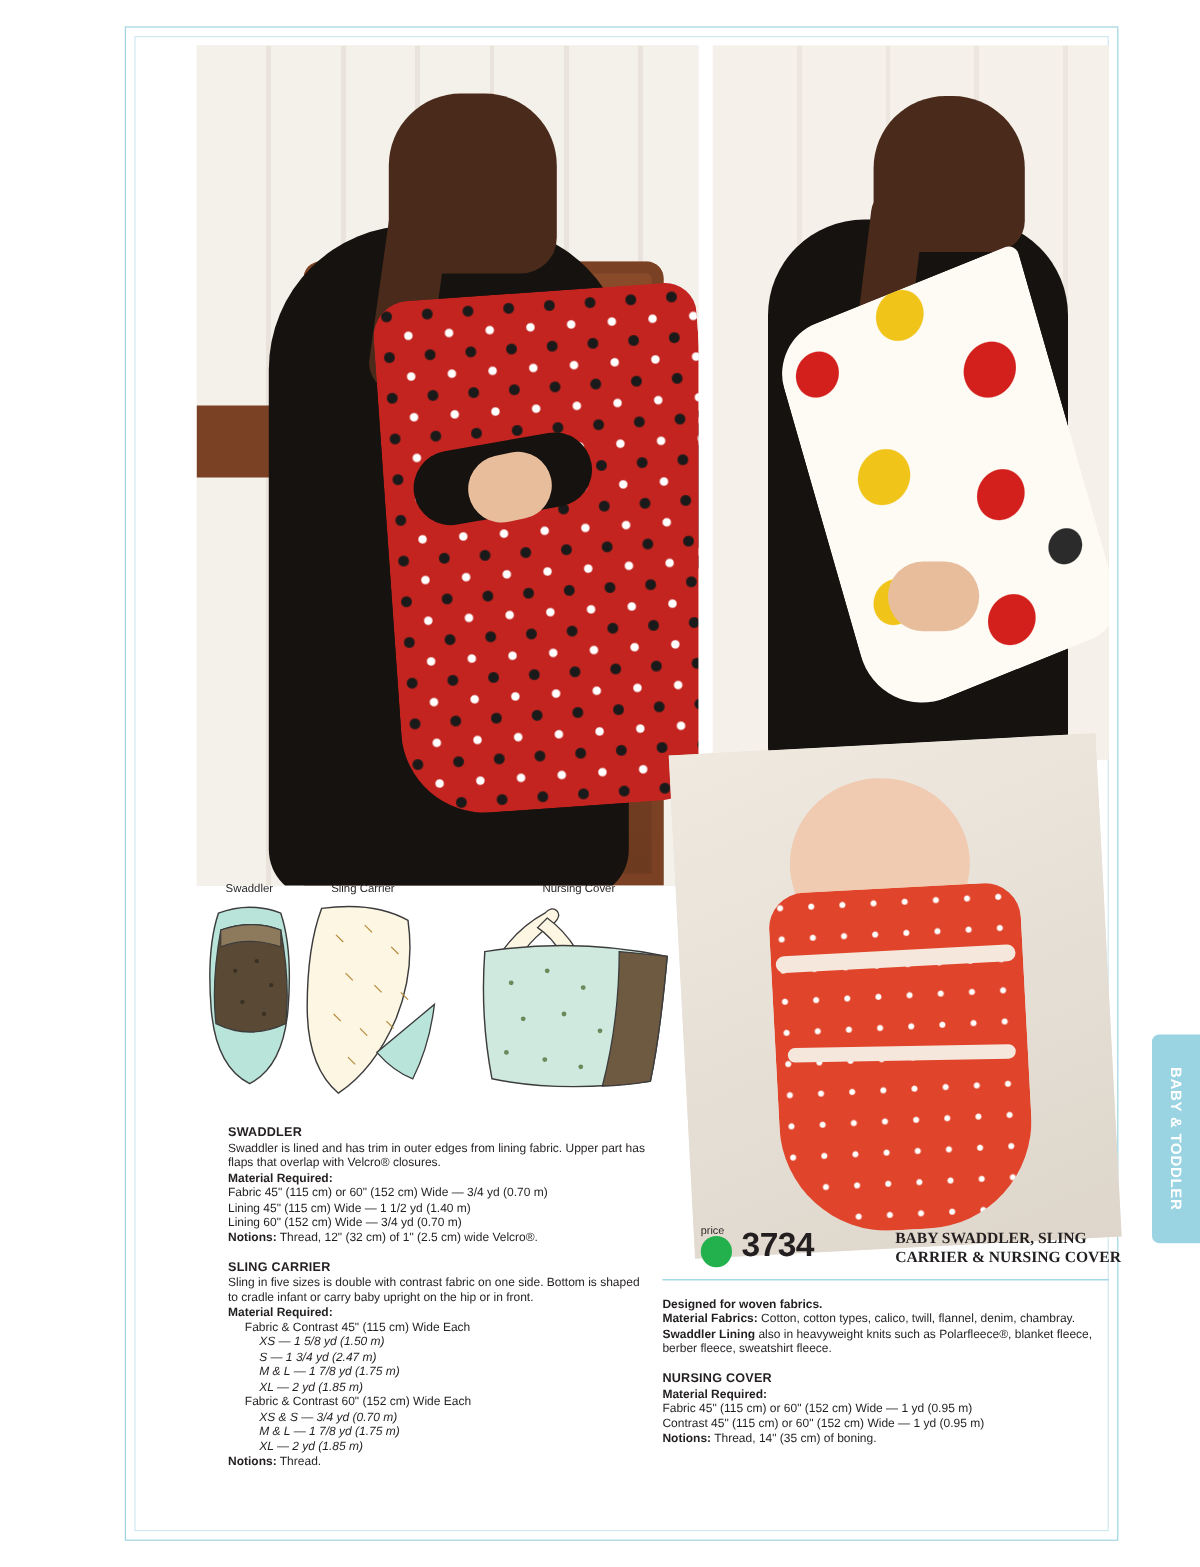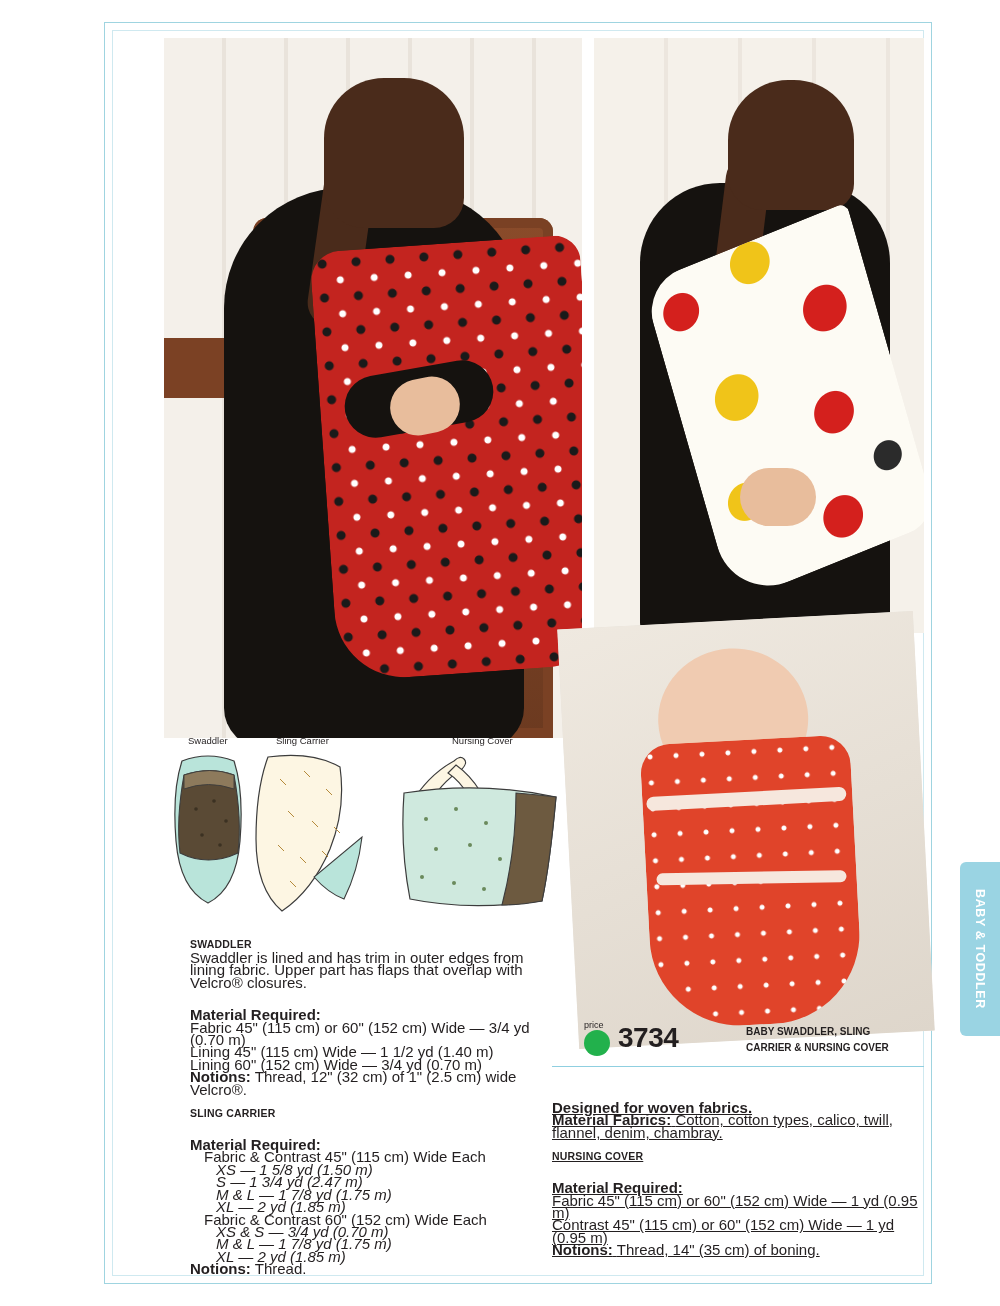--- a/index.html
+++ b/index.html
@@ -333,34 +333,33 @@
     position: absolute;
     left: 190px;
     top: 938px;
     width: 350px;
   }
   .col-right {
     position: absolute;
     left: 552px;
     top: 1020px;
     width: 372px;
-    text-decoration: underline;
   }
   .sec-title {
     font-size: 10.5px;
     font-weight: bold;
     margin: 0 0 2px 0;
     letter-spacing: 0.2px;
   }
   .body-txt {
-    font-size: 15px;
+    font-size: 10px;
     line-height: 12.4px;
     margin: 0;
   }
-  .lbl-bold { font-weight: bold; margin-top: 20px; }
+  .lbl-bold { font-weight: bold; }
   .indent1 { padding-left: 14px; }
   .indent2 { padding-left: 26px; font-style: italic; }
   .gap { height: 11px; }
 
   
   .price-row {
     position: absolute;
     left: 544px;
     top: 1018px;
     width: 372px;
@@ -388,23 +387,24 @@
     left: 34px;
     top: 4px;
     font-size: 28px;
     font-weight: bold;
     letter-spacing: -0.5px;
   }
   .pattern-title {
     position: absolute;
     left: 162px;
     top: 6px;
-    font-size: 10px;
+    font-size: 13px;
     font-weight: bold;
     line-height: 16px;
+    font-family: Liberation Serif, serif;
   }
   .hr-rule {
     position: absolute;
     left: 552px;
     top: 1066px;
     width: 372px;
     height: 1px;
     background: #8fcfe0;
   }
 </style>
@@ -510,20 +510,21 @@
   <p class="body-txt">Swaddler is lined and has trim in outer edges from lining fabric. Upper part has flaps that overlap with Velcro® closures.</p>
   <p class="body-txt lbl-bold">Material Required:</p>
   <p class="body-txt">Fabric 45" (115 cm) or 60" (152 cm) Wide — 3/4 yd (0.70 m)</p>
   <p class="body-txt">Lining 45" (115 cm) Wide — 1 1/2 yd (1.40 m)</p>
   <p class="body-txt">Lining 60" (152 cm) Wide — 3/4 yd (0.70 m)</p>
   <p class="body-txt"><span class="lbl-bold">Notions:</span> <span>Thread, 12" (32 cm) of 1" (2.5 cm) wide Velcro®.</span></p>
 
   <div class="gap"></div>
 
   <div class="sec-title">SLING CARRIER</div>
+  <p class="body-txt">Sling in five sizes is double with contrast fabric on one side. Bottom is shaped to cradle infant or carry baby upright on the hip or in front.</p>
   <p class="body-txt lbl-bold">Material Required:</p>
   <p class="body-txt indent1">Fabric &amp; Contrast 45" (115 cm) Wide  Each</p>
   <p class="body-txt indent2">XS — 1 5/8 yd (1.50 m)</p>
   <p class="body-txt indent2">S — 1 3/4 yd (2.47 m)</p>
   <p class="body-txt indent2">M &amp; L — 1 7/8 yd (1.75 m)</p>
   <p class="body-txt indent2">XL — 2 yd (1.85 m)</p>
   <p class="body-txt indent1">Fabric &amp; Contrast 60" (152 cm) Wide  Each</p>
   <p class="body-txt indent2">XS &amp; S — 3/4 yd (0.70 m)</p>
   <p class="body-txt indent2">M &amp; L — 1 7/8 yd (1.75 m)</p>
   <p class="body-txt indent2">XL — 2 yd (1.85 m)</p>
@@ -538,20 +539,21 @@
     <div>BABY SWADDLER, SLING</div>
     <div>CARRIER &amp; NURSING COVER</div>
   </div>
 </div>
 <div class="hr-rule"></div>
 
 <div class="col-right">
   <div style="height:62px"></div>
   <p class="body-txt lbl-bold">Designed for woven fabrics.</p>
   <p class="body-txt"><span class="lbl-bold">Material Fabrics:</span> <span>Cotton, cotton types, calico, twill, flannel, denim, chambray.</span></p>
+  <p class="body-txt"><span class="lbl-bold">Swaddler Lining</span> <span>also in heavyweight knits such as Polarfleece®, blanket fleece, berber fleece, sweatshirt fleece.</span></p>
 
   <div class="gap"></div>
 
   <div class="sec-title">NURSING COVER</div>
   <p class="body-txt lbl-bold">Material Required:</p>
   <p class="body-txt">Fabric 45" (115 cm) or 60" (152 cm) Wide — 1 yd (0.95 m)</p>
   <p class="body-txt">Contrast 45" (115 cm) or 60" (152 cm) Wide — 1 yd (0.95 m)</p>
   <p class="body-txt"><span class="lbl-bold">Notions:</span> <span>Thread, 14" (35 cm) of boning.</span></p>
 </div>
 

